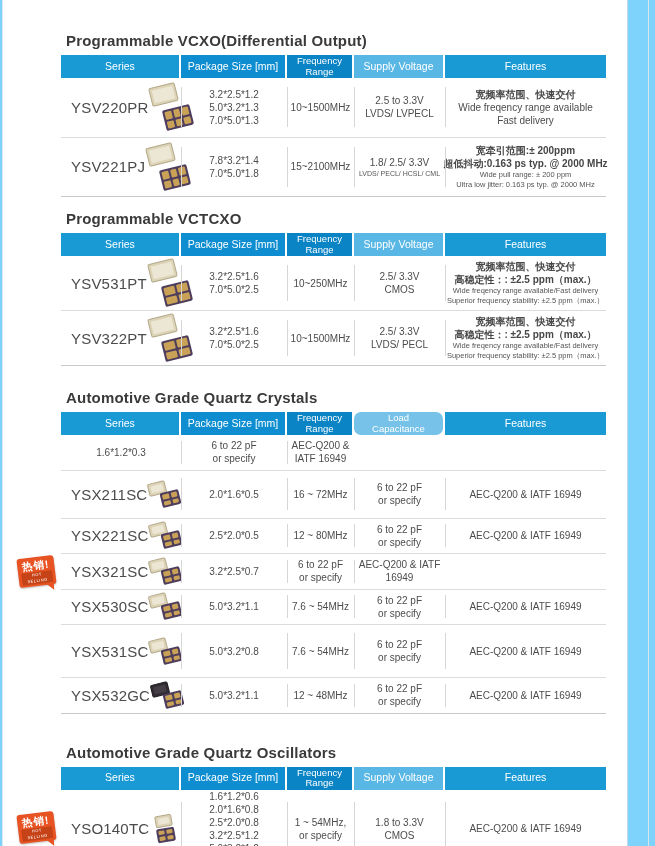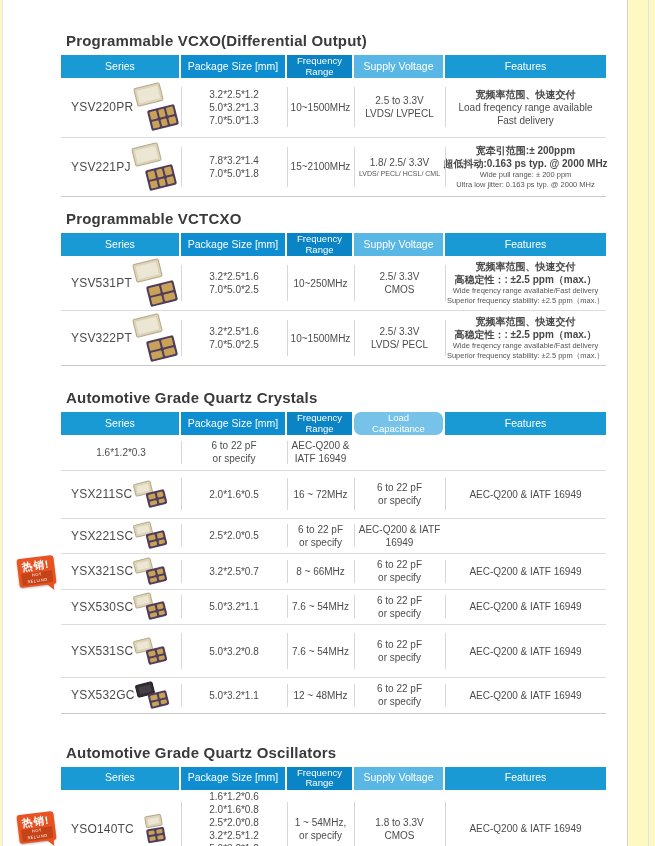--- a/index.html
+++ b/index.html
@@ -1,38 +1,38 @@
 <!DOCTYPE html>
 <html><head>
 <meta charset="utf-8">
 <style>
   * { margin:0; padding:0; box-sizing:border-box; }
   html,body { background:#e9eef2; font-family:"Liberation Sans","DejaVu Sans",sans-serif; }
-  .canvas { position:relative; width:655px; height:846px; background:#fef9c3; overflow:hidden; }
+  .canvas { position:relative; width:655px; height:846px; background:#7dd3fc; overflow:hidden; }
   .page { position:absolute; left:2px; top:0; width:626px; height:846px; background:#ffffff;
           border-left:1px solid #dbe7f0; border-right:1px solid #c3d8e7; }
   .far-line { position:absolute; left:648px; top:0; width:1px; height:846px; background:#d8e4ee; }
 
   .section { margin-left:58px; width:545px; position:relative; }
   .sec-title { font-size:15px; font-weight:bold; color:#3a3a3a; letter-spacing:.2px; margin:0 0 5px 5px; line-height:19px; }
 
   .thead { display:grid; grid-template-columns:120px 106px 67px 91px 161px; height:23px; }
   .hcell { margin-right:2px; display:flex; align-items:center; justify-content:center; text-align:center;
            color:#ffffff; font-size:10.5px; line-height:1.08; white-space:pre-line; }
   .hcell:last-child { margin-right:0; }
   .hcell.two-line { font-size:9.5px; }
 
   .trow { position:relative; display:grid; grid-template-columns:120px 106px 67px 91px 161px;
           border-bottom:1px solid #dcdcdc; }
   .tbody .trow:last-child { border-bottom:1px solid #c9c9c9; }
   .cell { position:relative; display:flex; flex-direction:column; justify-content:center; align-items:center;
           text-align:center; color:#4c4c4c; }
   .cell:not(:first-child)::before { content:''; position:absolute; left:0; top:16%; height:68%; width:1px; background:#d6d6d6; }
   .cell-series { flex-direction:row; justify-content:space-between; padding:0 12px 0 10px; }
-  .series-name { font-size:12px; color:#4b4b4b; letter-spacing:.2px; }
+  .series-name { font-size:15px; color:#4b4b4b; letter-spacing:.2px; }
 
   .ln  { display:block; line-height:1.3; }
   .ln.n  { font-size:10px; }
   .ln.cn { font-size:10px; font-weight:bold; color:#474747; white-space:nowrap; }
   .ln.sm { font-size:7.5px; color:#555; white-space:nowrap; }
   .ln.xs { font-size:7px;  color:#555; white-space:nowrap; }
 
   
   .photo { position:relative; flex:none; }
   .photo.lg { width:46px; height:48px; }
@@ -103,21 +103,21 @@
             </div>
             <div class="cell">
               <span class="ln n">10~1500MHz</span>
             </div>
             <div class="cell">
               <span class="ln n">2.5 to 3.3V</span>
               <span class="ln n">LVDS/ LVPECL</span>
             </div>
             <div class="cell">
               <span class="ln cn">宽频率范围、快速交付</span>
-              <span class="ln n">Load freqency range available</span>
+              <span class="ln n">Wide freqency range available</span>
               <span class="ln n">Fast delivery</span>
             </div>
           </div>
           <div class="trow" style="height: 59.5px;">
             <div class="cell cell-series">
               <span class="series-name">YSV221PJ</span>
               <div class="photo lg">
                 <div class="chipA"></div>
                 <div class="chipB p6">
                   <div class="pad"></div>
@@ -285,20 +285,23 @@
                   <div class="pad"></div>
                   <div class="pad"></div>
                   <div class="pad"></div>
                 </div>
               </div>
             </div>
             <div class="cell">
               <span class="ln n">2.5*2.0*0.5</span>
             </div>
             <div class="cell">
+              <span class="ln n">12 ~ 80MHz</span>
+            </div>
+            <div class="cell">
               <span class="ln n">6 to 22 pF</span>
               <span class="ln n">or specify</span>
             </div>
             <div class="cell">
               <span class="ln n">AEC-Q200 &amp; IATF 16949</span>
             </div>
           </div>
           <div class="trow" style="height: 35.5px;">
             <div class="cell cell-series">
               <span class="series-name">YSX321SC</span>
@@ -311,23 +314,20 @@
                   <div class="pad"></div>
                 </div>
               </div>
             </div>
             <div class="hot-badge" style="top: 2.75px;">
               <span class="main">热销!</span>
               <span class="sub">HOT SELLING</span>
             </div>
             <div class="cell">
               <span class="ln n">3.2*2.5*0.7</span>
-            </div>
-            <div class="cell">
-              <span class="ln n">8 ~ 66MHz</span>
             </div>
             <div class="cell">
               <span class="ln n">6 to 22 pF</span>
               <span class="ln n">or specify</span>
             </div>
             <div class="cell">
               <span class="ln n">AEC-Q200 &amp; IATF 16949</span>
             </div>
           </div>
           <div class="trow" style="height: 35.5px;">

